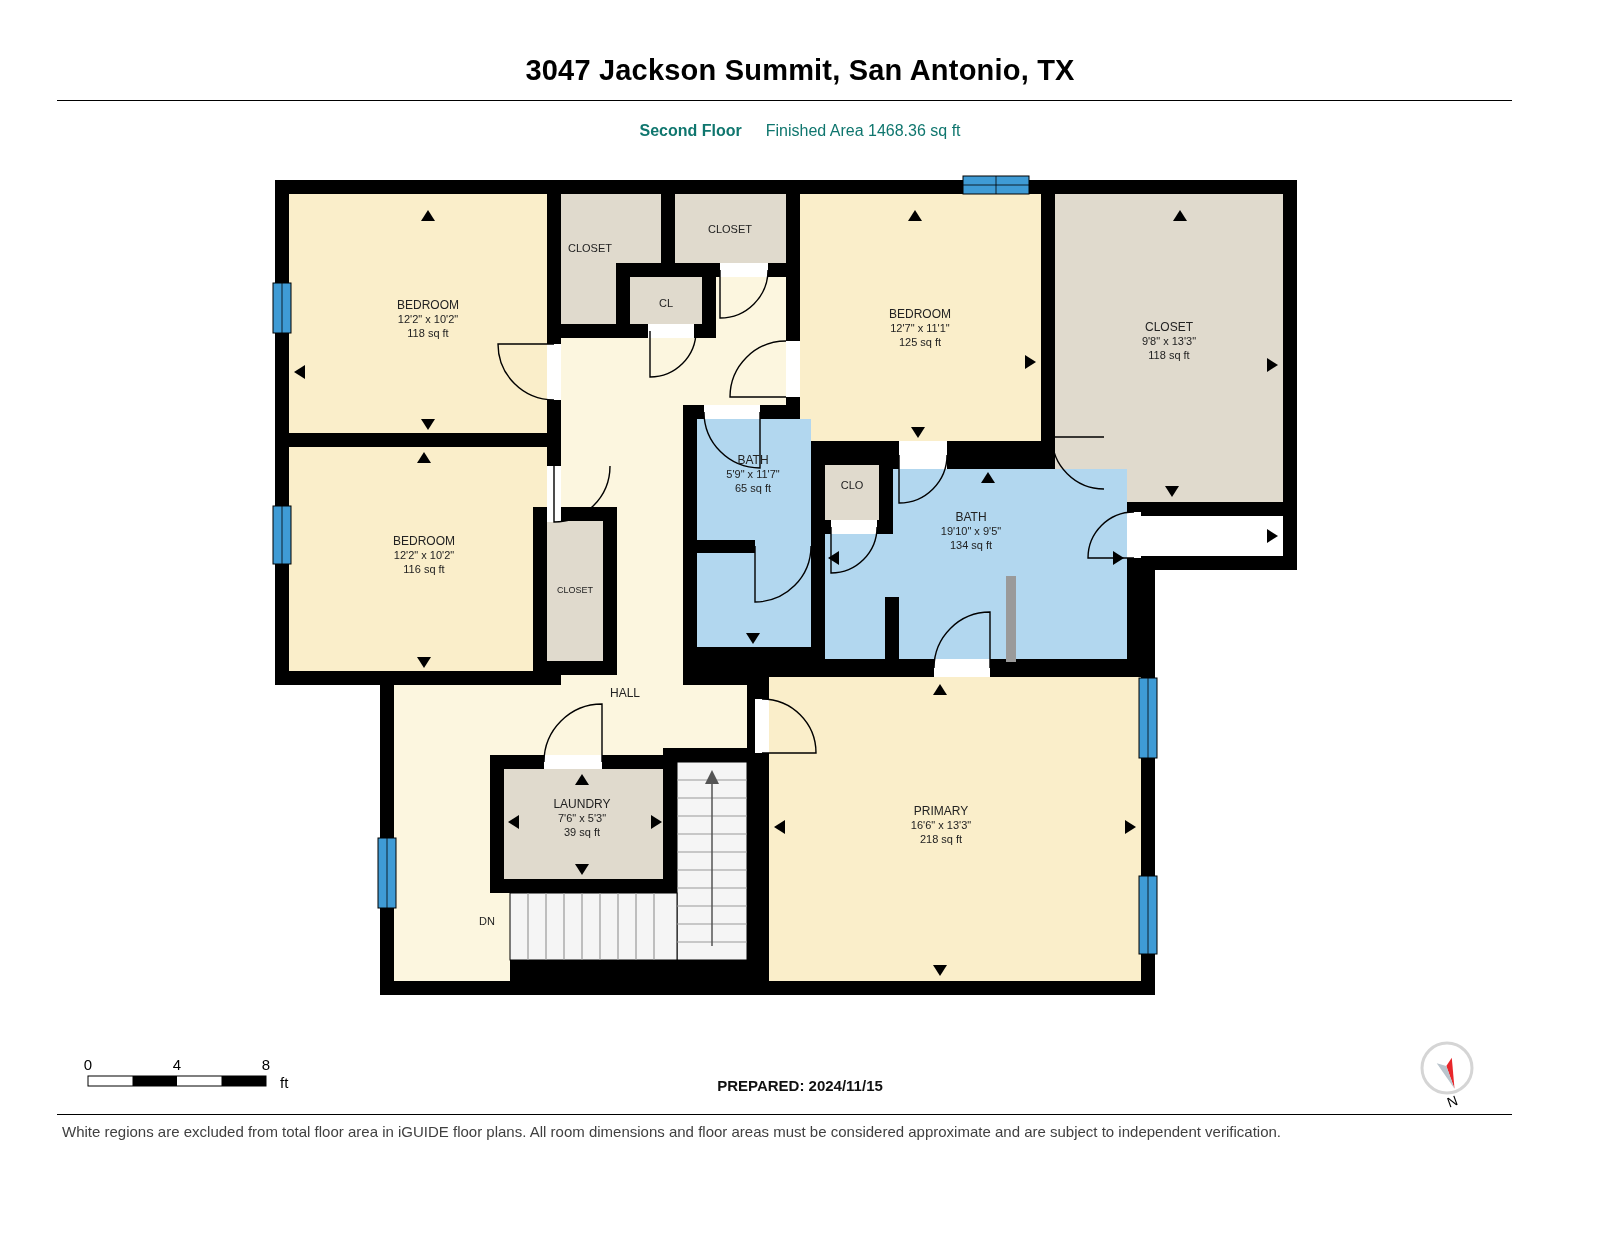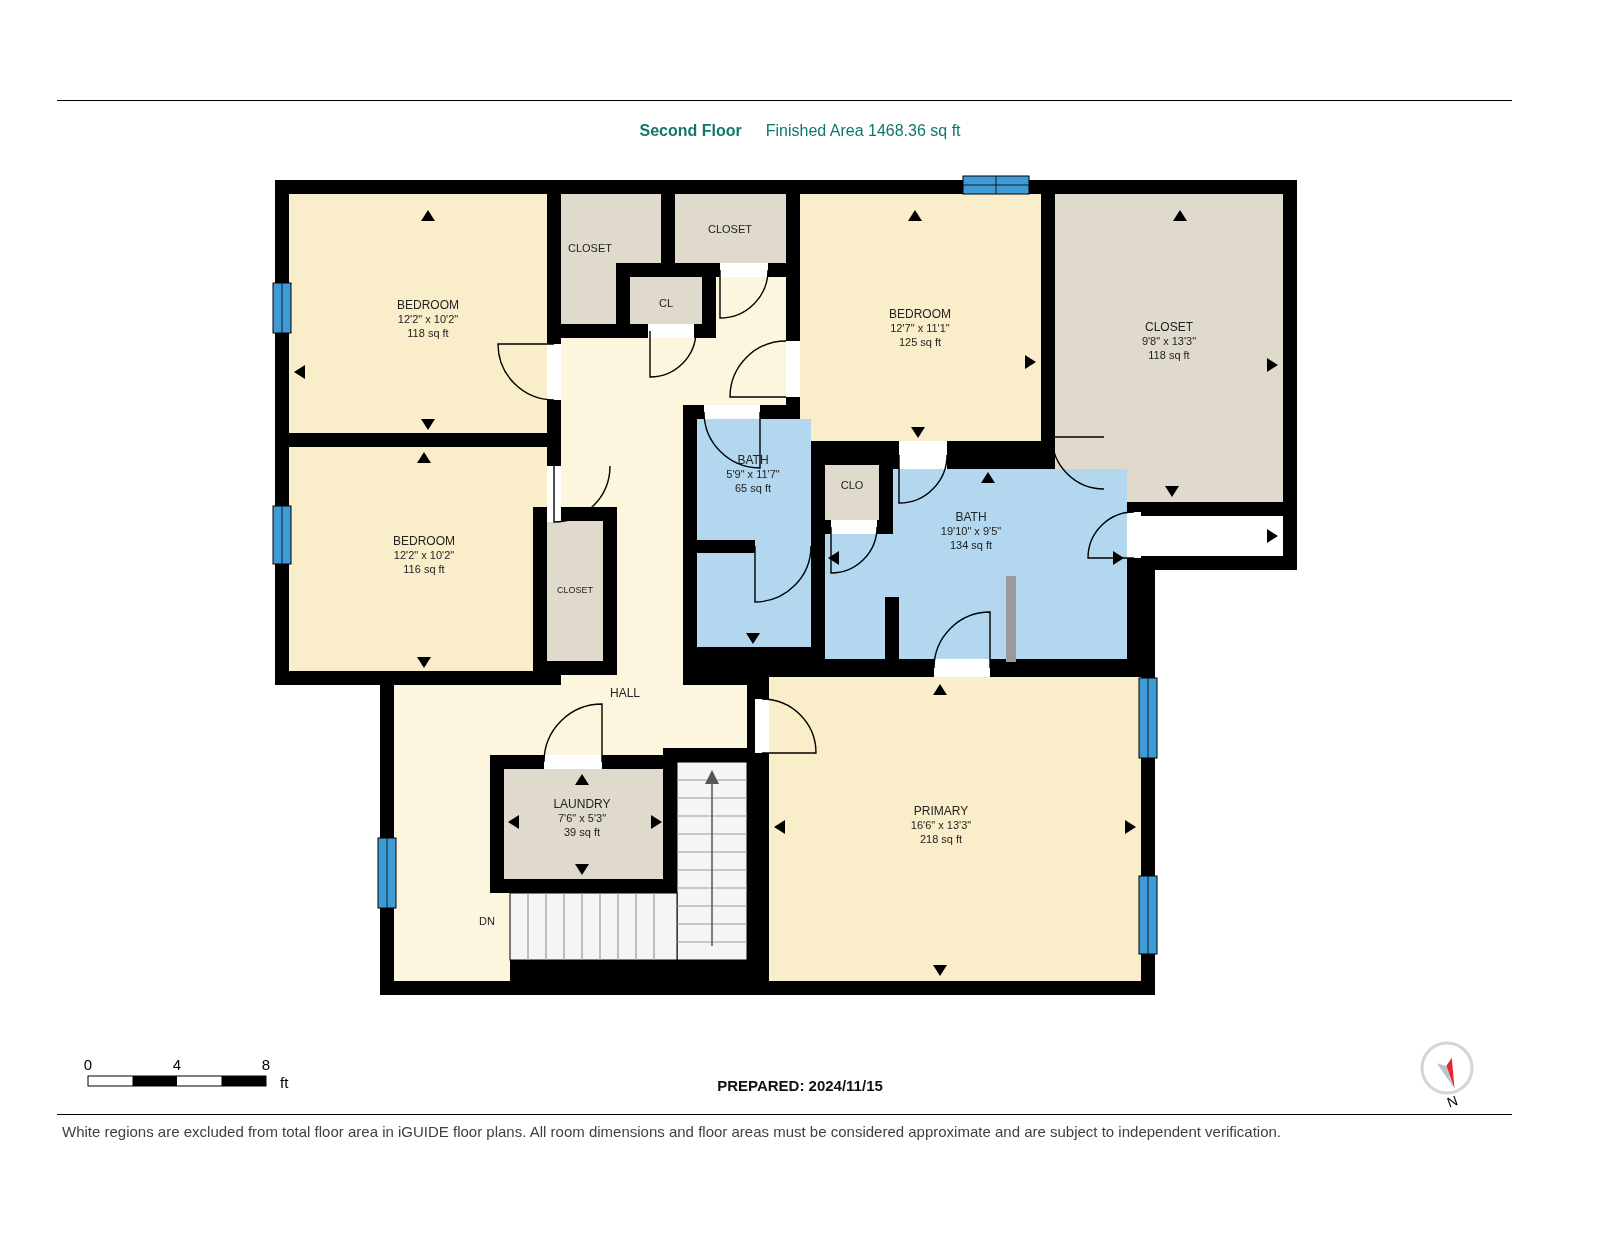--- a/index.html
+++ b/index.html
@@ -42,20 +42,21 @@
   .rsmall{ font-size:11px; }
   .rtiny { font-size:9px;  }
   .scale-num { font-size:15px; fill:#000; }
   .compass-n { font-size:14px; fill:#000; }
 </style>
 </head>
 <body>
 
 <div class="page">
 
+  <div class="title">3047 Jackson Summit, San Antonio, TX</div>
   <div class="rule rule-top"></div>
   <div class="subtitle">
     <span class="floor">Second Floor</span><span>Finished Area 1468.36 sq ft</span>
   </div>
 
   <svg class="plan" width="1600" height="1236" viewBox="0 0 1600 1236">
 
     <path class="f-wall" d="M275,180 H1297 V570 H1155 V995 H380 V685 H275 Z"></path>
 
     <g class="f-hall">

